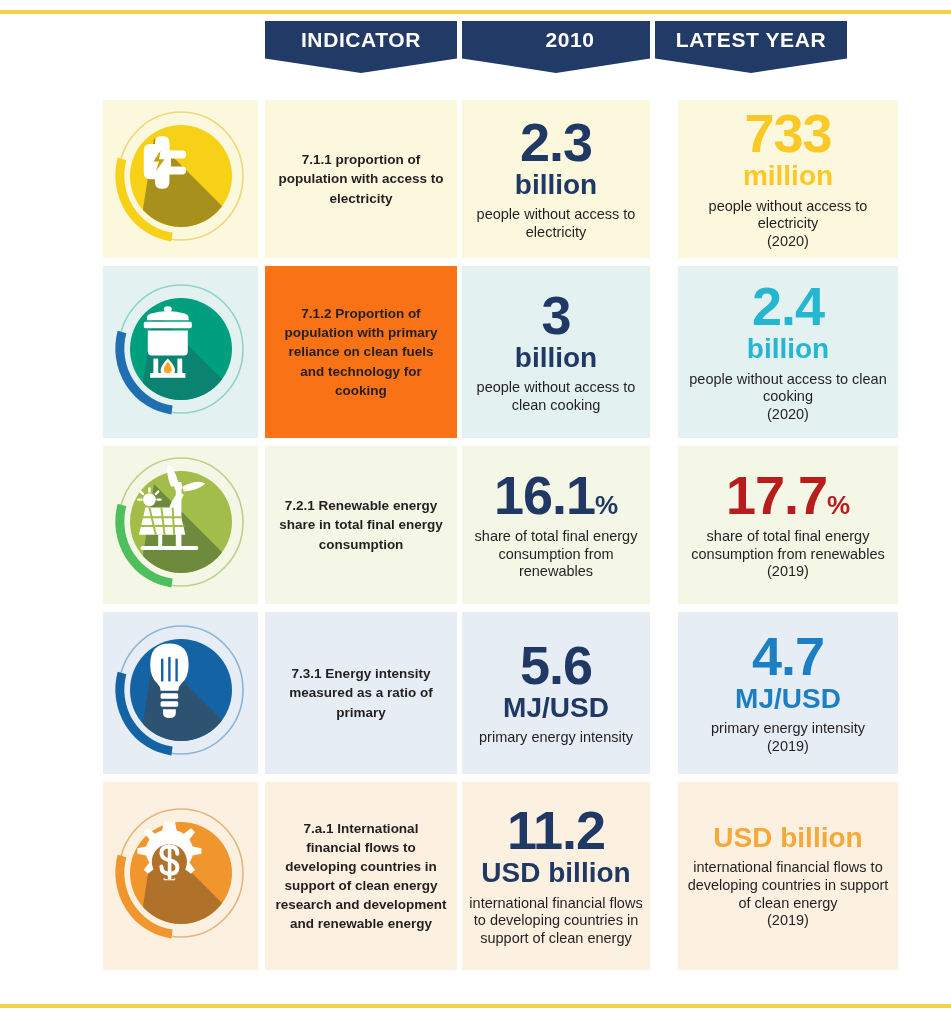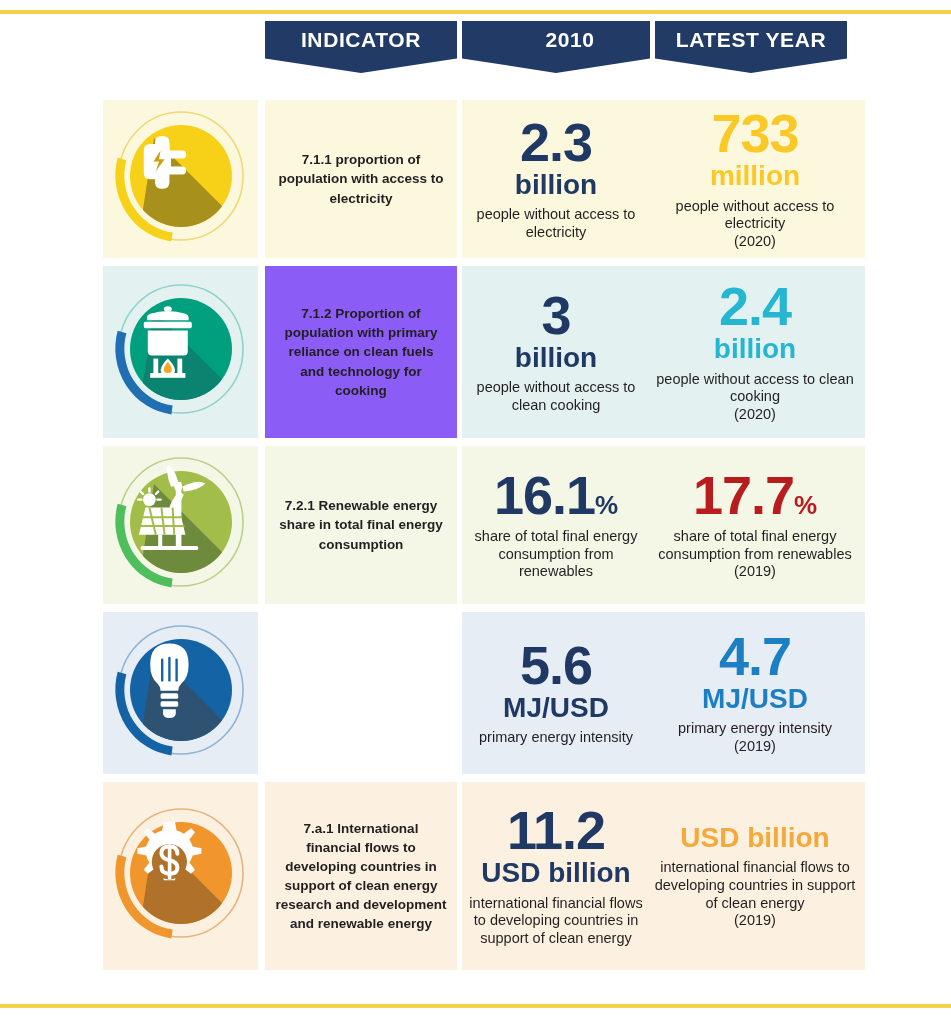--- a/index.html
+++ b/index.html
@@ -74,21 +74,21 @@
     margin-bottom: 8px;
   }
   .cell {
     position: absolute;
     top: 0;
     height: 100%;
   }
   .cell.c-icon  { left: 103px; width: 155px; }
   .cell.c-desc  { left: 265px; width: 192px; }
   .cell.c-base  { left: 462px; width: 188px; }
-  .cell.c-latest{ left: 645px; width: 220px; }
+  .cell.c-latest{ left: 678px; width: 220px; }
 
   
   .icon-wrap {
     width: 100%;
     height: 100%;
     display: flex;
     align-items: center;
     justify-content: center;
   }
   .icon-svg { display: block; }
@@ -261,21 +261,21 @@
           <rect x="38" y="92" width="6" height="22"></rect>
           <rect x="68" y="92" width="6" height="22"></rect>
           <rect x="34" y="110" width="44" height="6"></rect>
           <path d="M56 92 q-9 9 -9 15 q0 6 9 6 q9 0 9 -6 q0 -6 -9 -15 z"></path>
         </g>
         <path d="M56 96 q-5 6 -5 10 q0 4 5 4 q5 0 5 -4 q0 -4 -5 -10 z" fill="#F5A623"></path>
     </g>
   </svg>
           </div>
     </div>
-    <div class="cell c-desc" style="background:#8b5cf6">
+    <div class="cell c-desc" style="background:#f97316">
       <div class="desc-wrap">
         <div class="desc-text">7.1.2 Proportion of population with primary reliance on clean fuels and technology for cooking</div>
       </div>
     </div>
     <div class="cell c-base" style="background:#E3F2F0">
 
     <div class="val-wrap">
       <div class="val-big" style="color:#1F3864"><span>3</span></div>
       <div class="val-unit" style="color:#1F3864">billion</div>
       <div class="val-note">people without access to clean cooking</div>
@@ -397,20 +397,25 @@
         </g>
         <g stroke="#1464A5" stroke-width="3" stroke-linecap="round">
           <line x1="49" y1="42" x2="49" y2="68"></line>
           <line x1="58" y1="40" x2="58" y2="68"></line>
           <line x1="67" y1="42" x2="67" y2="68"></line>
         </g>
     </g>
   </svg>
           </div>
     </div>
+    <div class="cell c-desc" style="background:#E6EDF5">
+      <div class="desc-wrap">
+        <div class="desc-text">7.3.1 Energy intensity measured as a ratio of primary</div>
+      </div>
+    </div>
     <div class="cell c-base" style="background:#E6EDF5">
 
     <div class="val-wrap">
       <div class="val-big" style="color:#1F3864"><span>5.6</span></div>
       <div class="val-unit" style="color:#1F3864">MJ/USD</div>
       <div class="val-note">primary energy intensity</div>
 
     </div>
     </div>
     <div class="cell c-latest" style="background:#E6EDF5">

